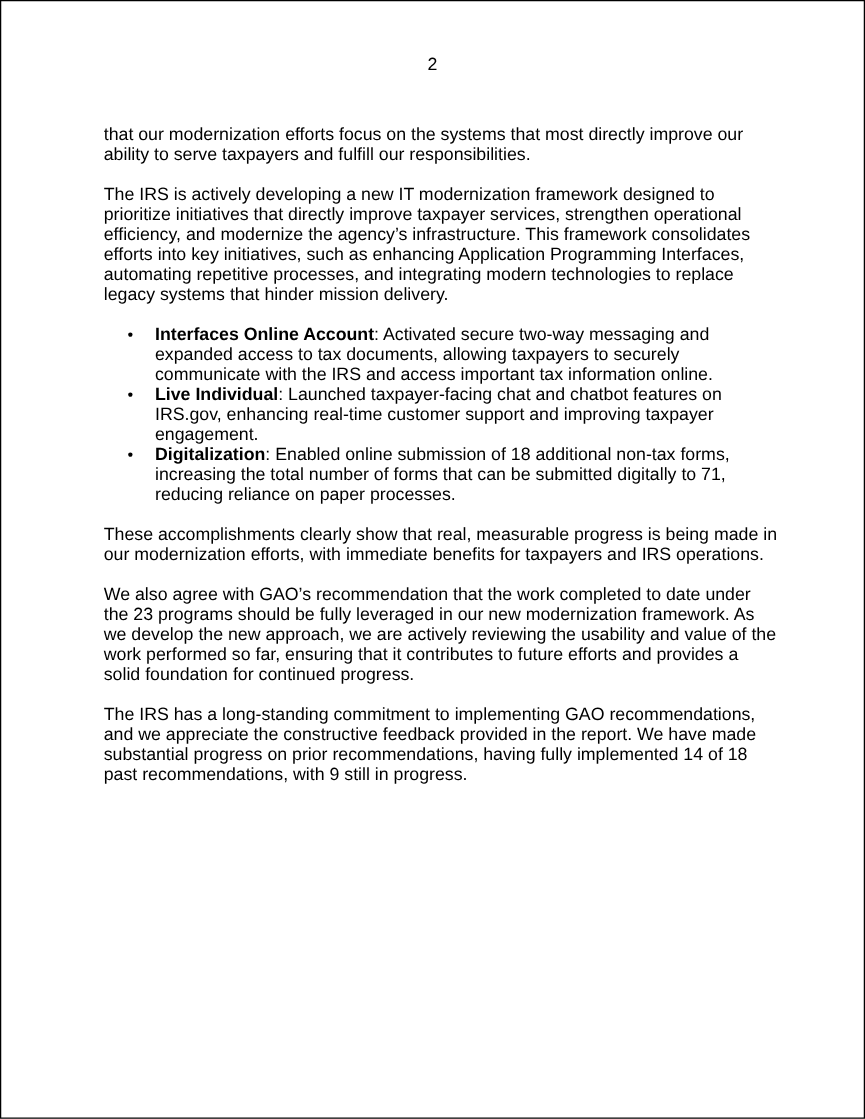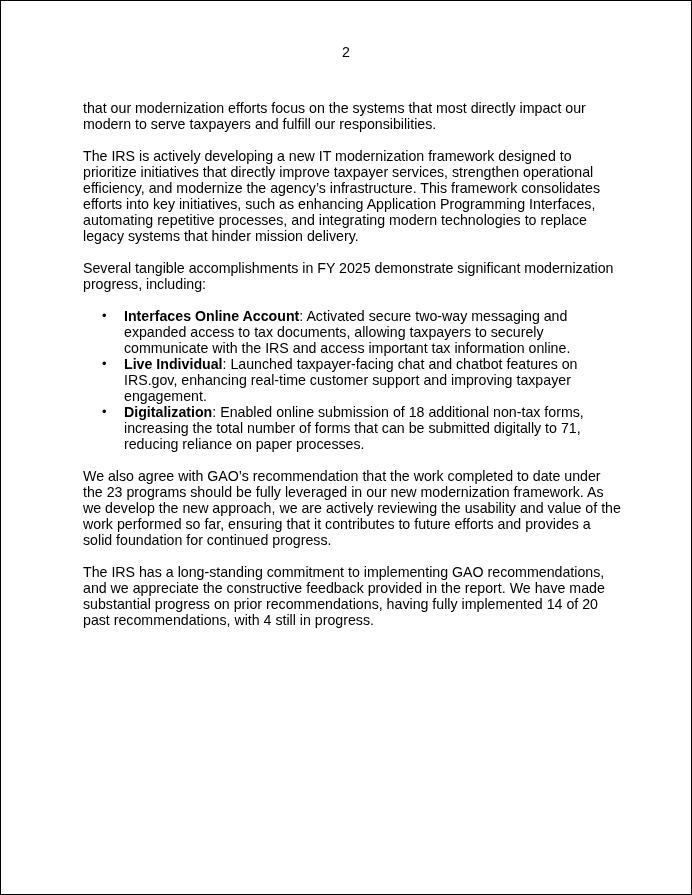--- a/index.html
+++ b/index.html
@@ -61,35 +61,35 @@
       font-weight: bold;
     }
   </style>
 </head>
 <body>
 
 <div class="page">
   <div class="page-number">2</div>
 
   <div class="body">
-    <p>that our modernization efforts focus on the systems that most directly impact our modern to serve taxpayers and fulfill our responsibilities.</p>
+    <p>that our modernization efforts focus on the systems that most directly improve our ability to serve taxpayers and fulfill our responsibilities.</p>
     <p>The IRS is actively developing a new IT modernization framework designed to prioritize initiatives that directly improve taxpayer services, strengthen operational efficiency, and modernize the agency’s infrastructure. This framework consolidates efforts into key initiatives, such as enhancing Application Programming Interfaces, automating repetitive processes, and integrating modern technologies to replace legacy systems that hinder mission delivery.</p>
-    <p>Several tangible accomplishments in FY 2025 demonstrate significant modernization progress, including:</p>
 
     <ul>
       <li>
         <span class="bullet">•</span>
         <span class="term">Interfaces Online Account</span><span>: Activated secure two-way messaging and expanded access to tax documents, allowing taxpayers to securely communicate with the IRS and access important tax information online.</span>
       </li>
       <li>
         <span class="bullet">•</span>
         <span class="term">Live Individual</span><span>: Launched taxpayer-facing chat and chatbot features on IRS.gov, enhancing real-time customer support and improving taxpayer engagement.</span>
       </li>
       <li>
         <span class="bullet">•</span>
         <span class="term">Digitalization</span><span>: Enabled online submission of 18 additional non-tax forms, increasing the total number of forms that can be submitted digitally to 71, reducing reliance on paper processes.</span>
       </li>
     </ul>
 
+    <p>These accomplishments clearly show that real, measurable progress is being made in our modernization efforts, with immediate benefits for taxpayers and IRS operations.</p>
     <p>We also agree with GAO’s recommendation that the work completed to date under the 23 programs should be fully leveraged in our new modernization framework. As we develop the new approach, we are actively reviewing the usability and value of the work performed so far, ensuring that it contributes to future efforts and provides a solid foundation for continued progress.</p>
-    <p>The IRS has a long-standing commitment to implementing GAO recommendations, and we appreciate the constructive feedback provided in the report. We have made substantial progress on prior recommendations, having fully implemented 14 of 20 past recommendations, with 4 still in progress.</p>
+    <p>The IRS has a long-standing commitment to implementing GAO recommendations, and we appreciate the constructive feedback provided in the report. We have made substantial progress on prior recommendations, having fully implemented 14 of 18 past recommendations, with 9 still in progress.</p>
   </div>
 </div>
 
 </body></html>

